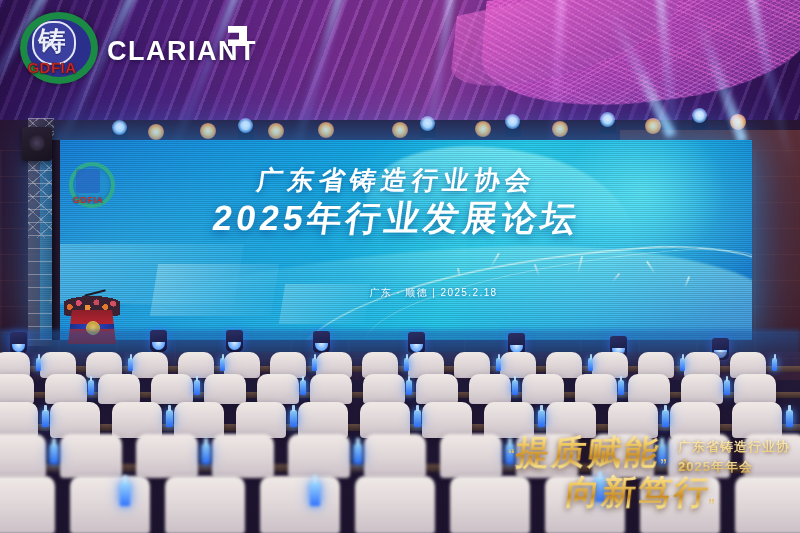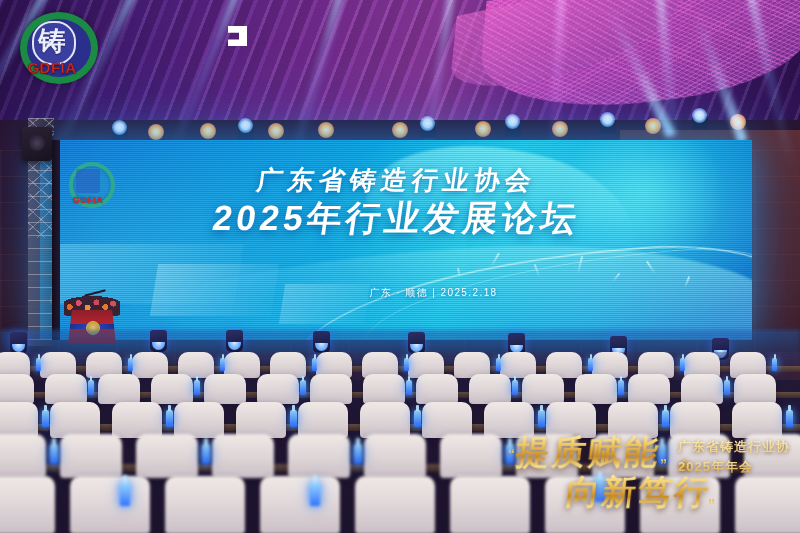--- a/index.html
+++ b/index.html
@@ -580,20 +580,21 @@
     <div class="bottle blur-near" style="left:595px;top:126px;width:10px;height:24px;"></div>
   </div>
 
   <div class="brand-bar">
     <div class="gofia-logo">
       <div class="gofia-ring"></div>
       <div class="gofia-inner"></div>
       <div class="gofia-char">铸</div>
       <div class="gofia-text">GDFIA</div>
     </div>
+    <div class="clariant">CLARIANT</div>
     <div class="clariant-mark"></div>
   </div>
 
   <div class="slogan">
     <div class="quote-mark" style="left:0px;top:22px;">“</div>
     <div class="slogan-main">提质赋能</div>
     <div class="quote-mark" style="left:152px;top:32px;">”</div>
     <div class="slogan-main2">向新笃行</div>
     <div class="quote-mark" style="left:200px;top:72px;">”</div>
     <div class="slogan-org">广东省铸造行业协会</div>

